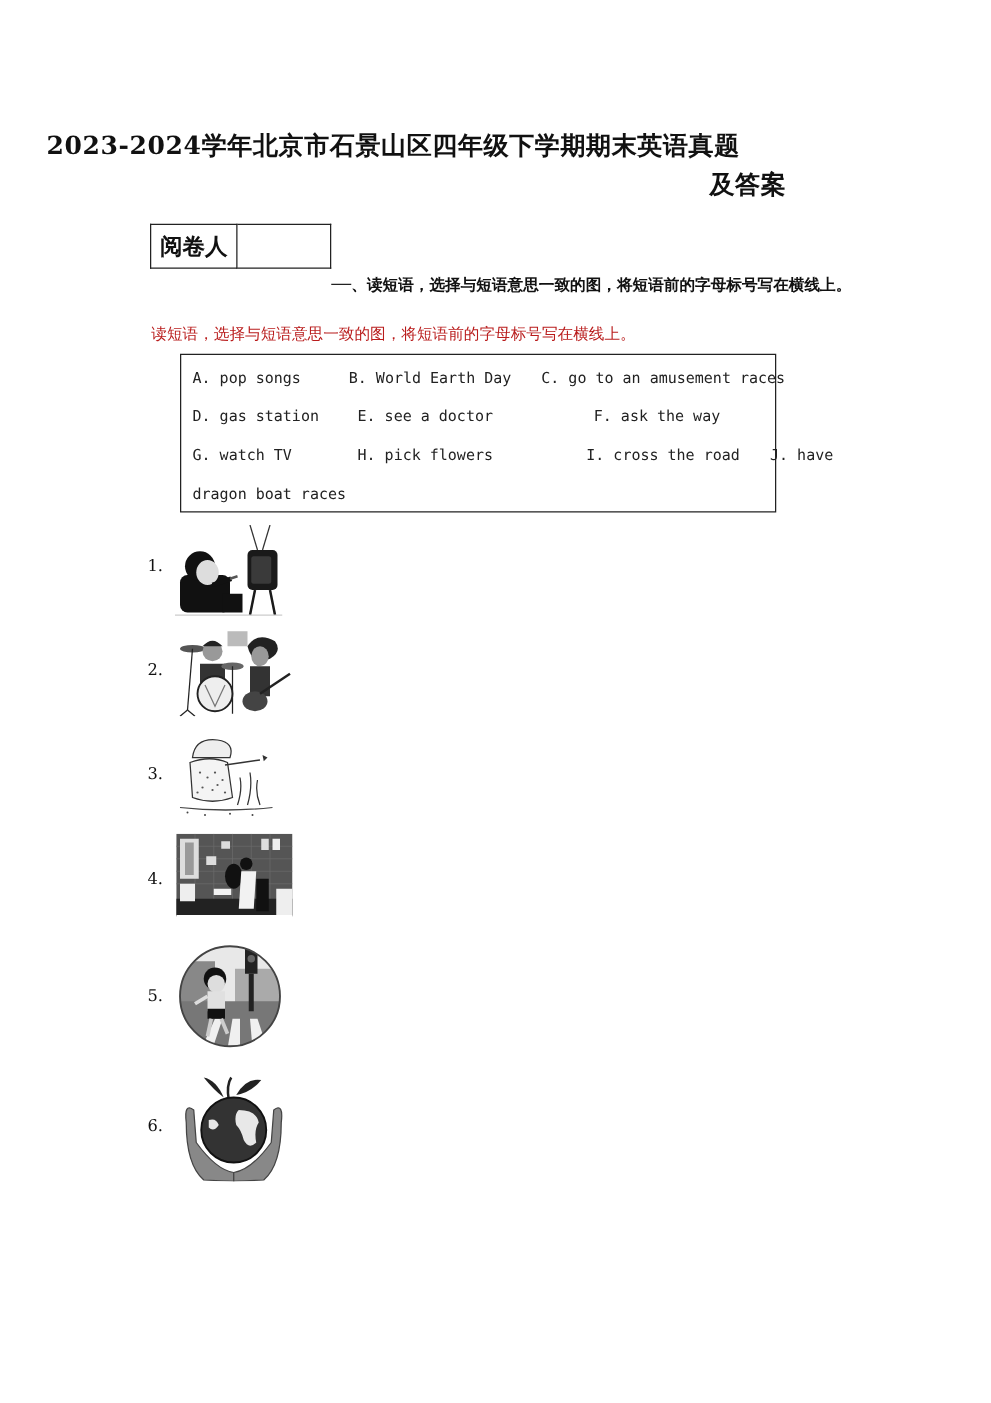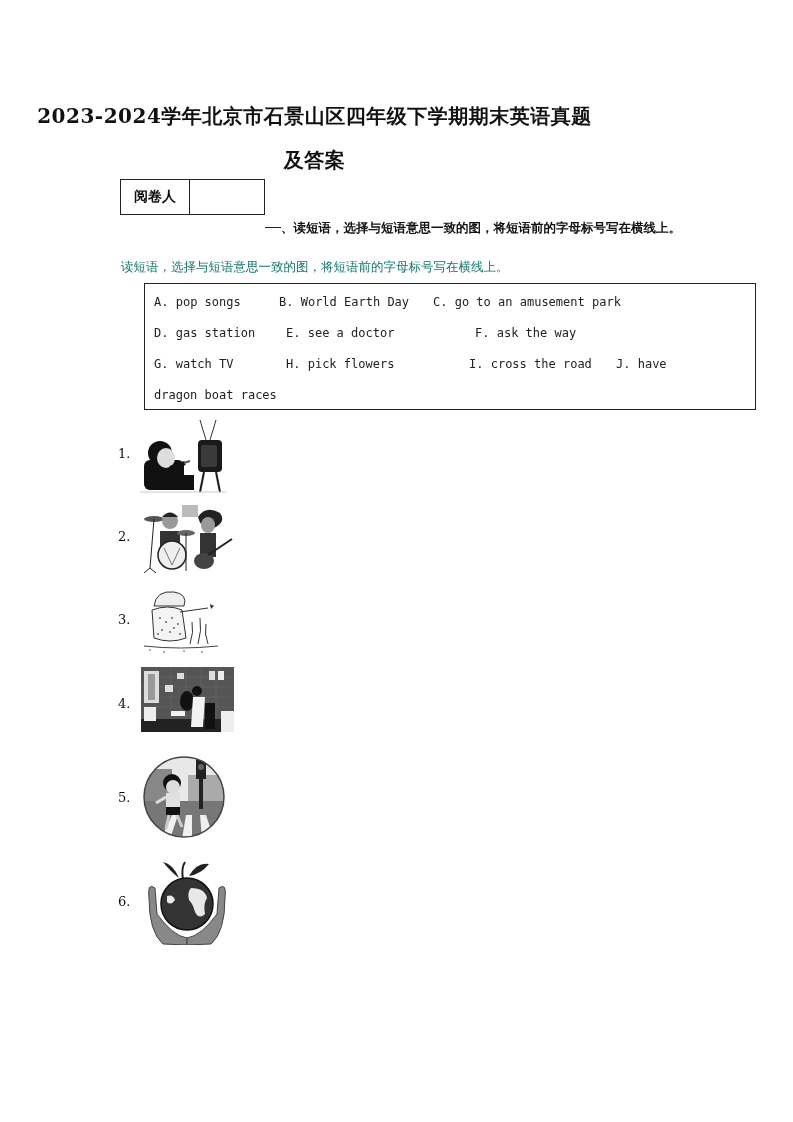--- a/index.html
+++ b/index.html
@@ -6,55 +6,55 @@
     body {
       width: 793px; height: 1122px; position: relative; overflow: hidden;
       font-family: "DejaVu Serif", "Liberation Serif", serif; color: #111;
     }
     .title {
       position: absolute; left: 0; width: 629px; text-align: center;
       font-weight: bold; font-size: 20px; letter-spacing: 0.5px;
       font-family: "DejaVu Serif", "Liberation Serif", serif;
     }
     #title1 { top: 103px; }
-    #title2 { top: 147px; }
+    #title2 { top: 134px; text-align: right; }
 
     .score-table {
       position: absolute; left: 120px; top: 179px;
       border-collapse: collapse;
     }
     .score-table td {
       border: 1.3px solid #222; height: 34px; padding: 0;
-      font-size: 14px; font-weight: bold; text-align: center;
+      font-size: 18px; font-weight: bold; text-align: center;
       font-family: "DejaVu Sans", "Liberation Sans", sans-serif;
       margin-left: 20px;
     }
     .score-table td.lbl { width: 68px; }
     .score-table td.val { width: 74px; }
 
     .section-heading {
       position: absolute; left: 265px; top: 206px;
       font-size: 12.5px; font-weight: bold; white-space: nowrap;
       font-family: "DejaVu Sans", "Liberation Sans", sans-serif;
       margin-top: 14px;
     }
     .dash {
       display: inline-block; width: 16px; border-top: 1.3px solid #222;
       vertical-align: middle; margin-right: 0px; position: relative; top: -1px;
     }
 
     .instruction {
       position: absolute; left: 121px; top: 259px;
-      font-size: 12.5px; color: #0f766e;
+      font-size: 12.5px; color: #b91c1c;
       font-family: "DejaVu Sans", "Liberation Sans", sans-serif;
     }
 
     .options-box {
       position: absolute; left: 144px; top: 283px;
-      width: 612px; height: 127px; border: 1.3px solid #222;
+      width: 477px; height: 127px; border: 1.3px solid #222;
       box-sizing: border-box;
       font-family: "DejaVu Sans Mono", "Liberation Mono", monospace;
       font-size: 12px; color: #222;
     }
     .opt { position: absolute; white-space: nowrap; }
 
     .q-num {
       position: absolute; left: 118px; font-size: 13px;
       font-family: "DejaVu Serif", "Liberation Serif", serif;
     }
@@ -76,21 +76,21 @@
 </tbody>
   </table>
 
 <div class="section-heading"><span class="dash"></span><span>、读短语，选择与短语意思一致的图，将短语前的字母标号写在横线上。</span></div>
 
 <div class="instruction">读短语，选择与短语意思一致的图，将短语前的字母标号写在横线上。</div>
 
 <div class="options-box">
   <span class="opt" style="left:9px;top:11px"><span>A.</span> <span>pop songs</span></span>
   <span class="opt" style="left:134px;top:11px"><span>B.</span> <span>World Earth Day</span></span>
-  <span class="opt" style="left:288px;top:11px"><span>C.</span> <span>go to an amusement park</span></span>
+  <span class="opt" style="left:288px;top:11px"><span>C.</span> <span>go to an amusement races</span></span>
 
   <span class="opt" style="left:9px;top:42px"><span>D.</span> <span>gas station</span></span>
   <span class="opt" style="left:141px;top:42px"><span>E.</span> <span>see a doctor</span></span>
   <span class="opt" style="left:330px;top:42px"><span>F.</span> <span>ask the way</span></span>
 
   <span class="opt" style="left:9px;top:73px"><span>G.</span> <span>watch TV</span></span>
   <span class="opt" style="left:141px;top:73px"><span>H.</span> <span>pick flowers</span></span>
   <span class="opt" style="left:324px;top:73px"><span>I.</span> <span>cross the road</span></span>
   <span class="opt" style="left:471px;top:73px"><span>J.</span> <span>have</span></span>
 

